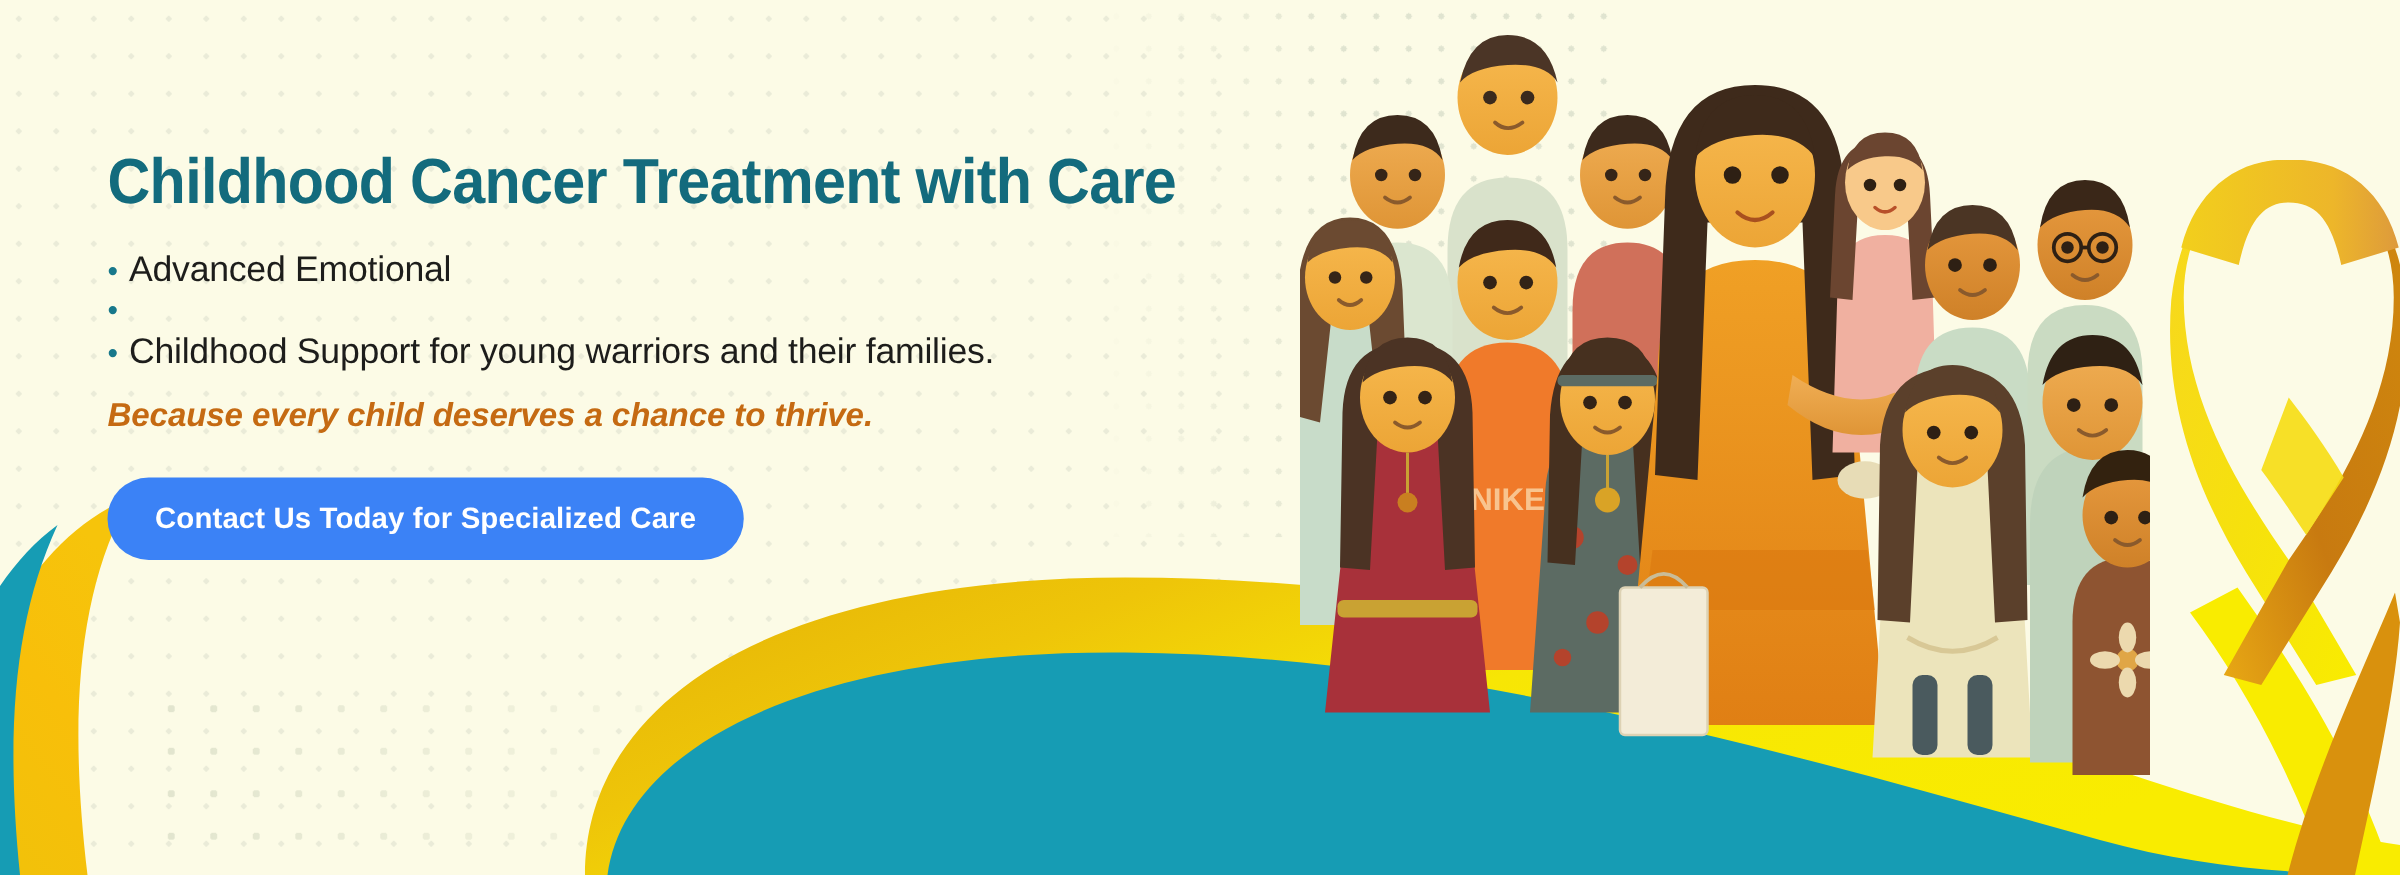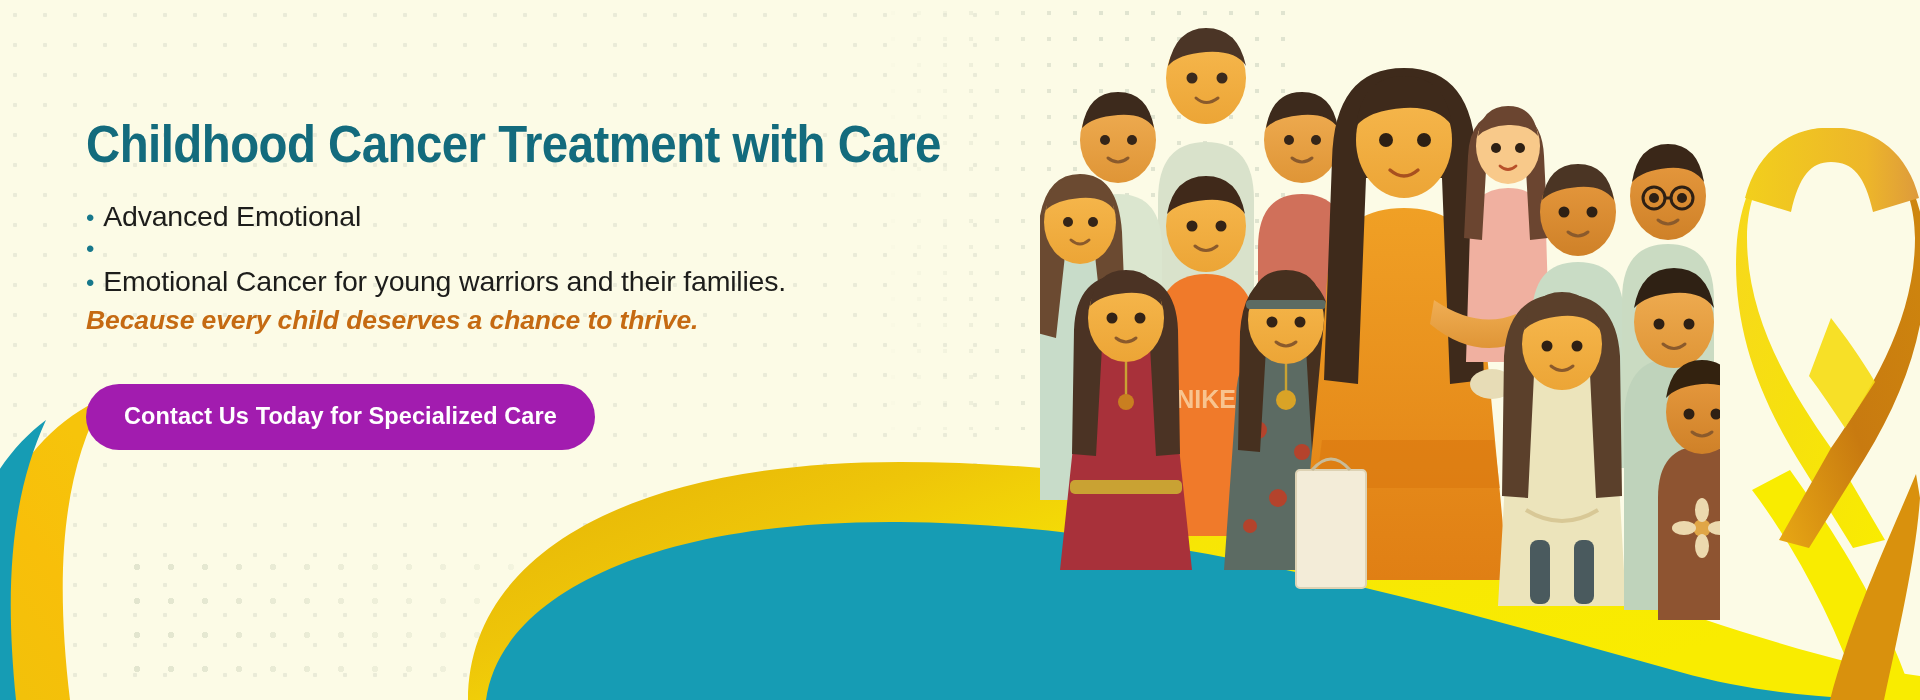--- a/index.html
+++ b/index.html
@@ -122,39 +122,39 @@
   }
   .bullet-dot {
     color: #17788b;
     font-size: 24px;
     line-height: 1;
     margin-right: 9px;
     flex: none;
   }
 
   .tagline {
-    margin-top: 4px;
+    margin-top: 16px;
     font-size: 26.5px;
     font-weight: 700;
     font-style: italic;
     color: #c56a12;
     letter-spacing: -0.1px;
     white-space: nowrap;
   }
 
   .cta-button {
     display: inline-flex;
     align-items: center;
     justify-content: center;
-    margin-top: 48px;
+    margin-top: 34px;
     height: 66px;
     padding: 0 38px;
     border: none;
     border-radius: 33px;
-    background: #a21caf;
+    background: #3b82f6;
     color: #ffffff;
     font-family: "Liberation Sans Narrow", "Liberation Sans", sans-serif;
     font-size: 23.5px;
     font-weight: 700;
     letter-spacing: 0.1px;
     white-space: nowrap;
     cursor: pointer;
   }
 </style>
 </head>
@@ -410,21 +410,21 @@
     <ul class="bullet-list">
       <li>
         <span class="bullet-dot">•</span>
         <span>Advanced Emotional</span>
       </li>
       <li>
         <span class="bullet-dot">•</span>
       </li>
       <li>
         <span class="bullet-dot">•</span>
-        <span>Emotional Cancer for young warriors and their families.</span>
+        <span>Childhood Support for young warriors and their families.</span>
       </li>
     </ul>
 
     <p class="tagline">Because every child deserves a chance to thrive.</p>
 
     <button class="cta-button">Contact Us Today for Specialized Care</button>
   </div>
 
 </div>
 

